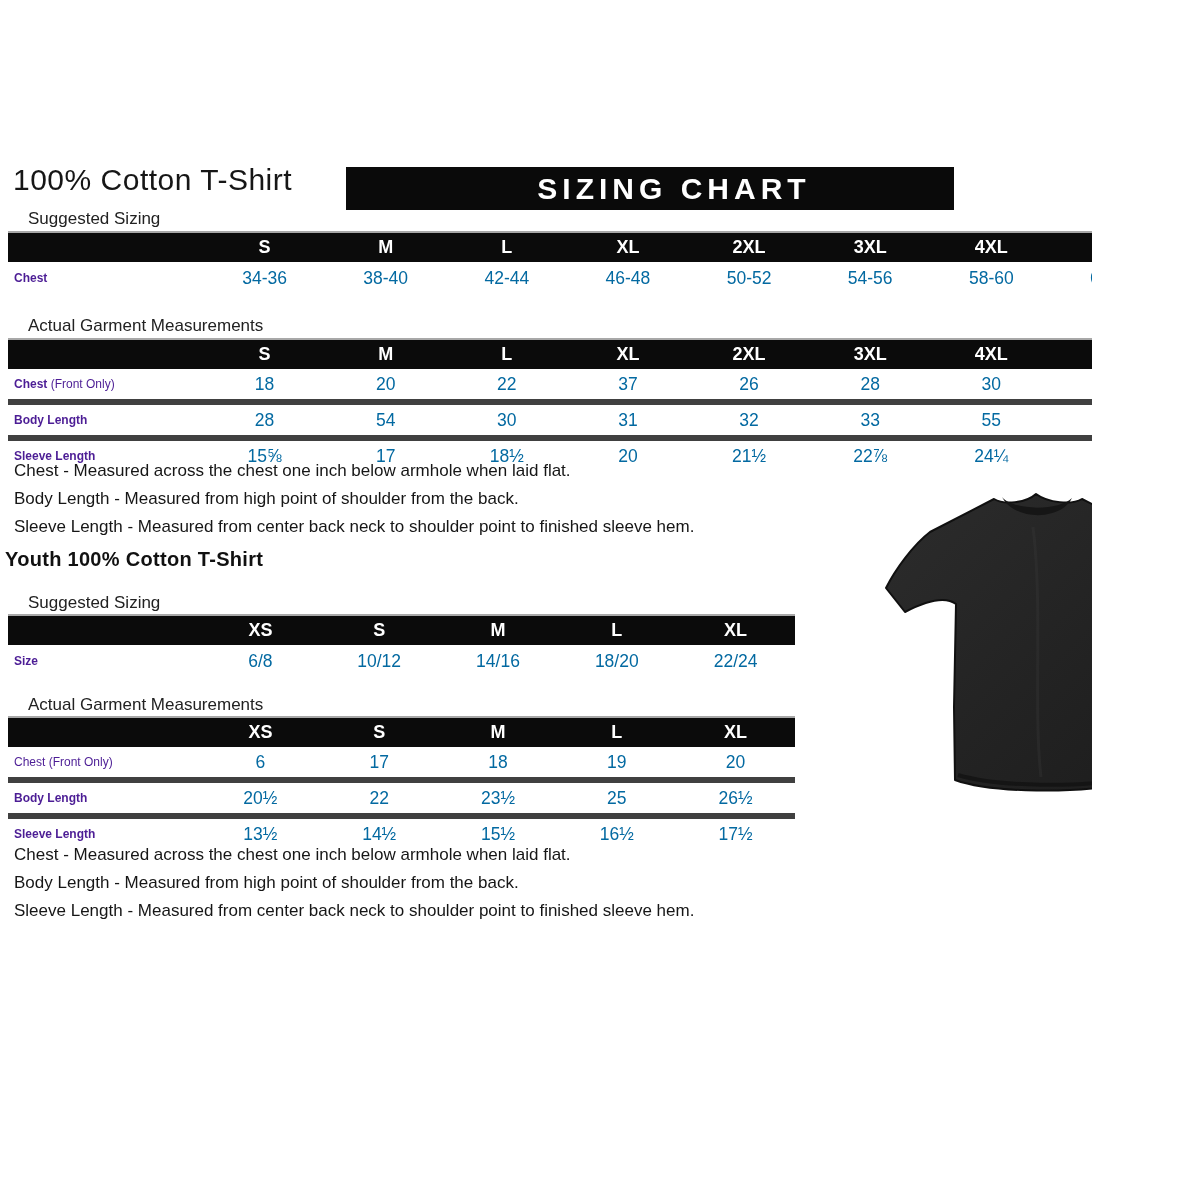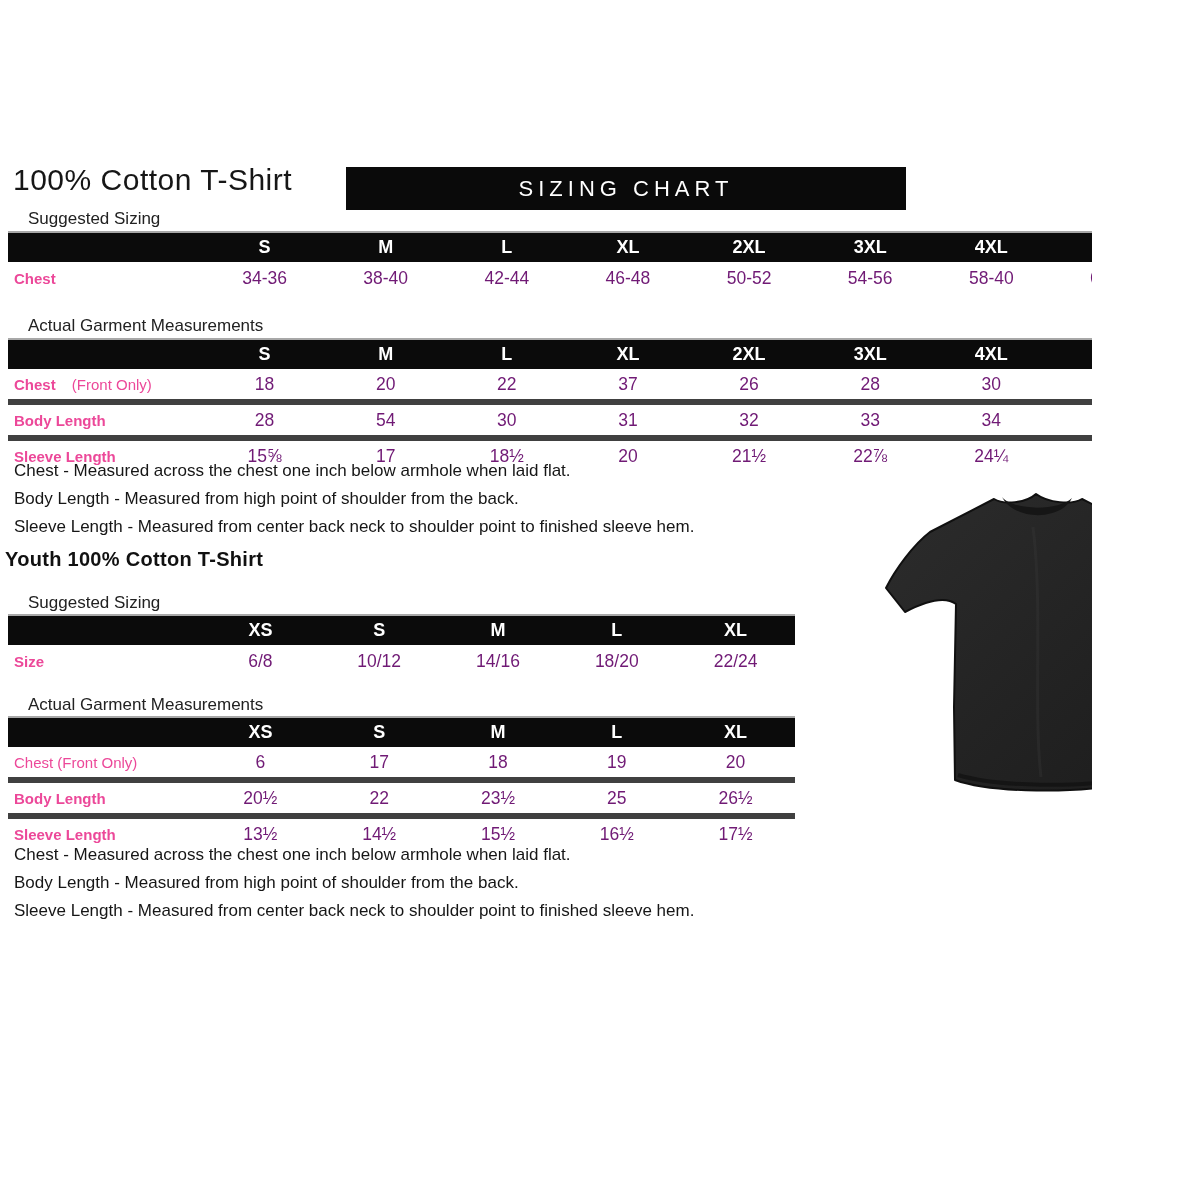--- a/index.html
+++ b/index.html
@@ -5,39 +5,39 @@
   html,body{margin:0;padding:0;background:#ffffff;}
   #canvas{
     position:relative;width:1092px;height:1200px;background:#ffffff;
     font-family:"Liberation Sans","DejaVu Sans",sans-serif;color:#1c1c1c;overflow:hidden;
   }
   .abs{position:absolute;}
 
   .main-title{left:13px;top:163px;font-size:30px;font-weight:400;color:#161616;letter-spacing:0.5px;}
   .banner{
     left:346px;top:167px;width:560px;height:43px;background:#0a0a0a;
-    color:#ffffff;font-weight:400;font-size:22px;letter-spacing:5px;
-    text-align:center;line-height:43px;
+    color:#ffffff;font-weight:700;font-size:30px;letter-spacing:5px;
+    text-align:center;line-height:43px;padding-left:48px;
   }
   .section-label{font-size:17px;color:#222222;margin-left:20px;}
   .youth-title{left:5px;top:548px;font-size:20px;font-weight:700;color:#111111;letter-spacing:0.3px;}
 
   table.sztable{border-collapse:collapse;width:100%;table-layout:fixed;}
   table.sztable thead th{
     background:#0b0b0b;color:#ffffff;font-weight:700;font-size:18px;
     height:29px;text-align:center;padding:0;border-top:2px solid #a8a8a8;
   }
   table.sztable tbody tr:not(:first-child){border-top:6px solid #404040;}
   table.sztable tbody th{
-    text-align:left;padding:0 0 0 6px;font-size:15px;color:#ec4899;font-weight:700;white-space:nowrap;
-  }
-  table.sztable tbody th .suffix{font-weight:400;margin-left:12px;}
+    text-align:left;padding:0 0 0 6px;font-size:12px;color:#4c1d95;font-weight:700;white-space:nowrap;
+  }
+  table.sztable tbody th .suffix{font-weight:400;}
   table.sztable tbody th.plain{font-weight:400;}
   table.sztable tbody td{
-    text-align:center;font-size:17.5px;color:#701a75;padding:0;height:30px;vertical-align:middle;
+    text-align:center;font-size:17.5px;color:#0369a1;padding:0;height:30px;vertical-align:middle;
   }
   .t-suggested tbody td, .t-suggested tbody th{height:32px;}
   .t-actual tbody td, .t-actual tbody th{height:27px;}
 
   .notes p{margin:0 0 9px 0;font-size:17px;color:#161616;line-height:19px;}
 </style>
 </head>
 <body>
 
 <div id="canvas">
@@ -75,21 +75,21 @@
         </thead>
         <tbody>
           <tr>
             <th>Chest</th>
             <td>34-36</td>
             <td>38-40</td>
             <td>42-44</td>
             <td>46-48</td>
             <td>50-52</td>
             <td>54-56</td>
-            <td>58-40</td>
+            <td>58-60</td>
             <td>62-64</td>
           </tr>
         </tbody>
       </table>
     </div>
 
   <div class="abs section-label" style="left:8px;top:316px;">Actual Garment Measurements</div>
 
   <div class="abs" style="left:8px;top:338px;width:1165px;">
       <table class="sztable t-actual">
@@ -130,21 +130,21 @@
             <td>32</td>
           </tr>
           <tr>
             <th>Body Length</th>
             <td>28</td>
             <td>54</td>
             <td>30</td>
             <td>31</td>
             <td>32</td>
             <td>33</td>
-            <td>34</td>
+            <td>55</td>
             <td>35</td>
           </tr>
           <tr>
             <th>Sleeve Length</th>
             <td>15⅝</td>
             <td>17</td>
             <td>18½</td>
             <td>20</td>
             <td>21½</td>
             <td>22⅞</td>

